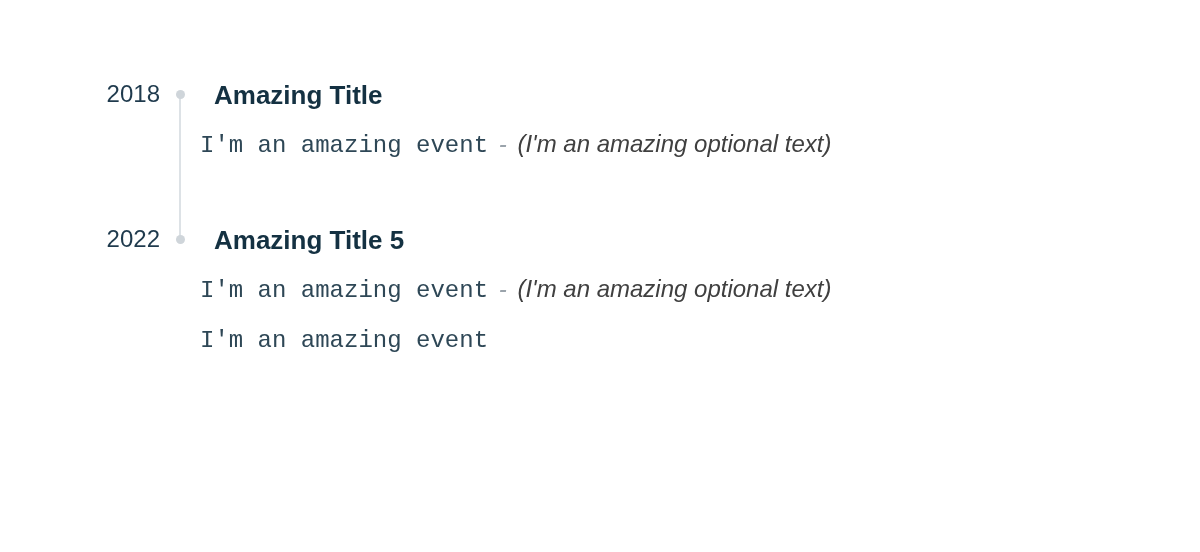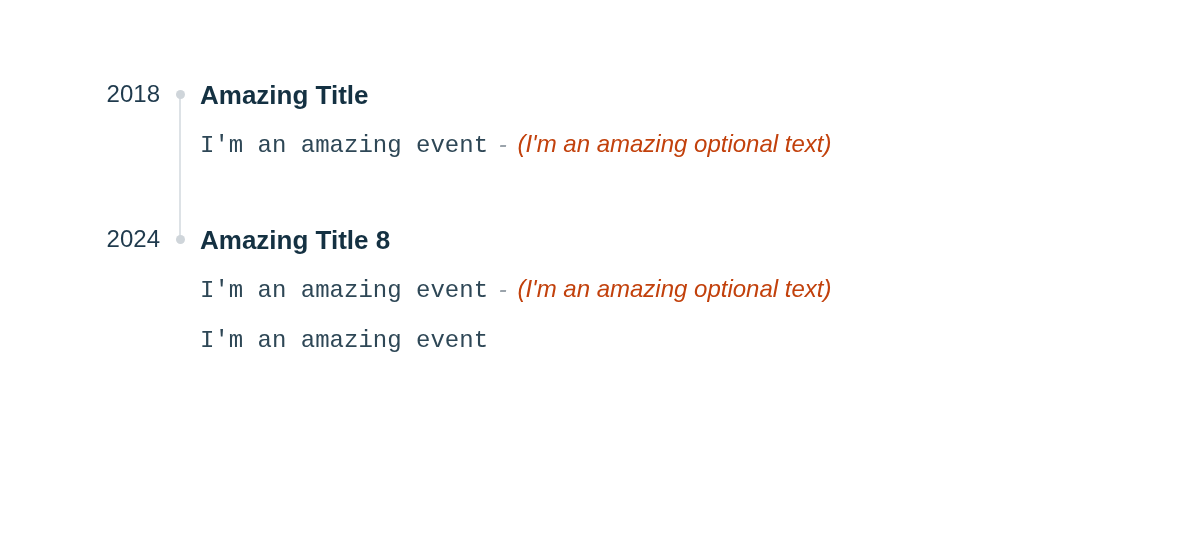--- a/index.html
+++ b/index.html
@@ -62,38 +62,39 @@
     }
     .timeline-content {
       flex: 1;
     }
     .timeline-title {
       font-size: 26px;
       font-weight: 700;
       color: #143142;
       margin-bottom: 16px;
       line-height: 1.2;
+      margin-left: 14px;
     }
     .timeline-event {
       font-size: 24px;
       color: #2e4756;
       margin-bottom: 14px;
       line-height: 1.4;
     }
     .event-text {
       color: #2e4756;
       font-family: Liberation Mono, monospace;
     }
     .event-sep {
       color: #9aa3ab;
       font-style: italic;
       margin: 0 4px;
     }
     .event-optional {
-      color: #c2410c;
+      color: #404040;
       font-style: italic;
     }
   </style>
 </head>
 <body>
 
 <div class="timeline">
 
   <div class="timeline-item">
     <div class="timeline-year">2018</div>
@@ -105,27 +106,27 @@
       <div class="timeline-title">Amazing Title</div>
       <div class="timeline-event">
         <span class="event-text">I'm an amazing event</span>
         <span class="event-sep">-</span>
         <span class="event-optional">(I'm an amazing optional text)</span>
       </div>
     </div>
   </div>
 
   <div class="timeline-item">
-    <div class="timeline-year">2024</div>
+    <div class="timeline-year">2022</div>
     <div class="timeline-marker">
       <div class="timeline-dot"></div>
 
     </div>
     <div class="timeline-content">
-      <div class="timeline-title">Amazing Title 8</div>
+      <div class="timeline-title">Amazing Title 5</div>
       <div class="timeline-event">
         <span class="event-text">I'm an amazing event</span>
         <span class="event-sep">-</span>
         <span class="event-optional">(I'm an amazing optional text)</span>
       </div>
       <div class="timeline-event">
         <span class="event-text">I'm an amazing event</span>
         <span class="event-sep"></span>
         <span class="event-optional"></span>
       </div>

